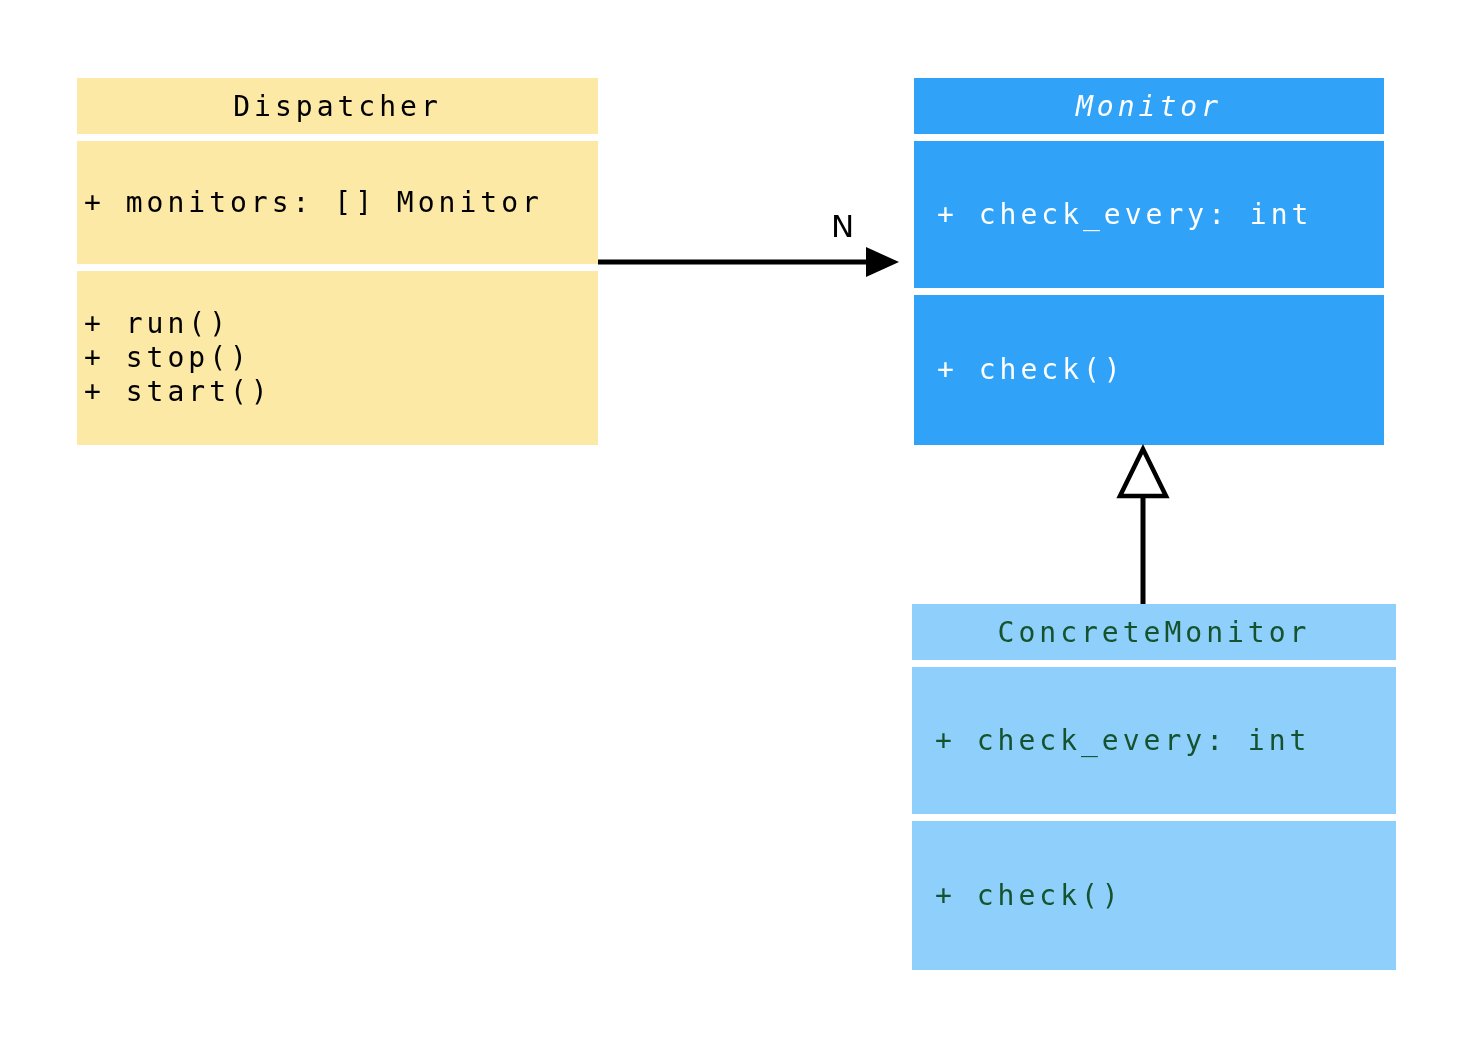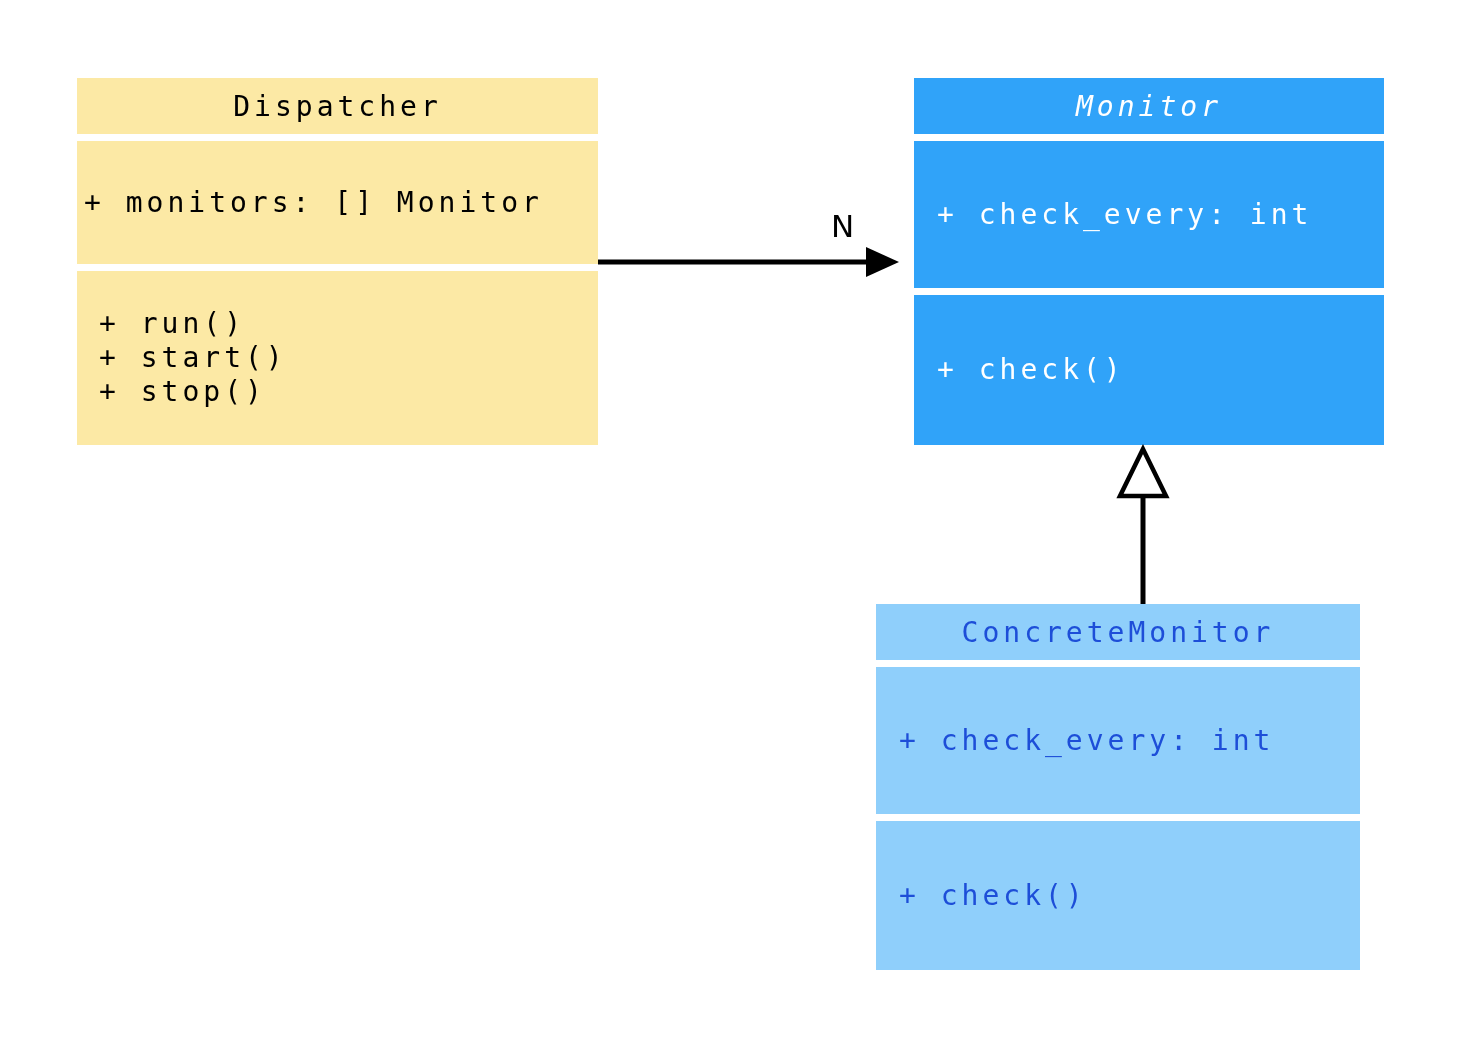--- a/index.html
+++ b/index.html
@@ -34,31 +34,31 @@
     flex-direction: column;
     justify-content: center;
   }
   .line { line-height: 34px; white-space: pre; }
 
   
   #dispatcher { left: 77px; top: 78px; width: 521px; color: #000000; }
   #dispatcher .sec { background: #FCE9A5; }
   #dispatcher .title   { height: 56px; }
   #dispatcher .attrs   { height: 123px; padding-left: 7px; }
-  #dispatcher .methods { height: 174px; padding-left: 22px; }
+  #dispatcher .methods { height: 174px; padding-left: 7px; }
 
   
   #monitor { left: 900px; top: 78px; width: 484px; color: #FFFFFF; padding-left: 14px; }
   #monitor .sec { background: #30A3F9; }
   #monitor .title   { height: 56px; font-style: italic; }
   #monitor .attrs   { height: 147px; padding-left: 23px; }
   #monitor .methods { height: 150px; padding-left: 23px; }
 
   
-  #concrete-monitor { left: 876px; top: 604px; width: 484px; color: #1d4ed8; }
+  #concrete-monitor { left: 912px; top: 604px; width: 484px; color: #14532d; }
   #concrete-monitor .sec { background: #8FCFFB; }
   #concrete-monitor .title   { height: 56px; }
   #concrete-monitor .attrs   { height: 147px; padding-left: 23px; }
   #concrete-monitor .methods { height: 149px; padding-left: 23px; }
 
   
   .connector-layer {
     position: absolute;
     left: 0; top: 0;
     width: 1463px; height: 1048px;
@@ -78,22 +78,22 @@
 
 <div class="canvas">
 
   <div class="uml-class" id="dispatcher">
     <div class="sec title">Dispatcher</div>
     <div class="sec body attrs">
       <div class="line">+ monitors: [] Monitor</div>
     </div>
     <div class="sec body methods">
       <div class="line">+ run()</div>
+      <div class="line">+ stop()</div>
       <div class="line">+ start()</div>
-      <div class="line">+ stop()</div>
     </div>
   </div>
 
   <div class="uml-class" id="monitor">
     <div class="sec title">Monitor</div>
     <div class="sec body attrs">
       <div class="line">+ check_every: int</div>
     </div>
     <div class="sec body methods">
       <div class="line">+ check()</div>

